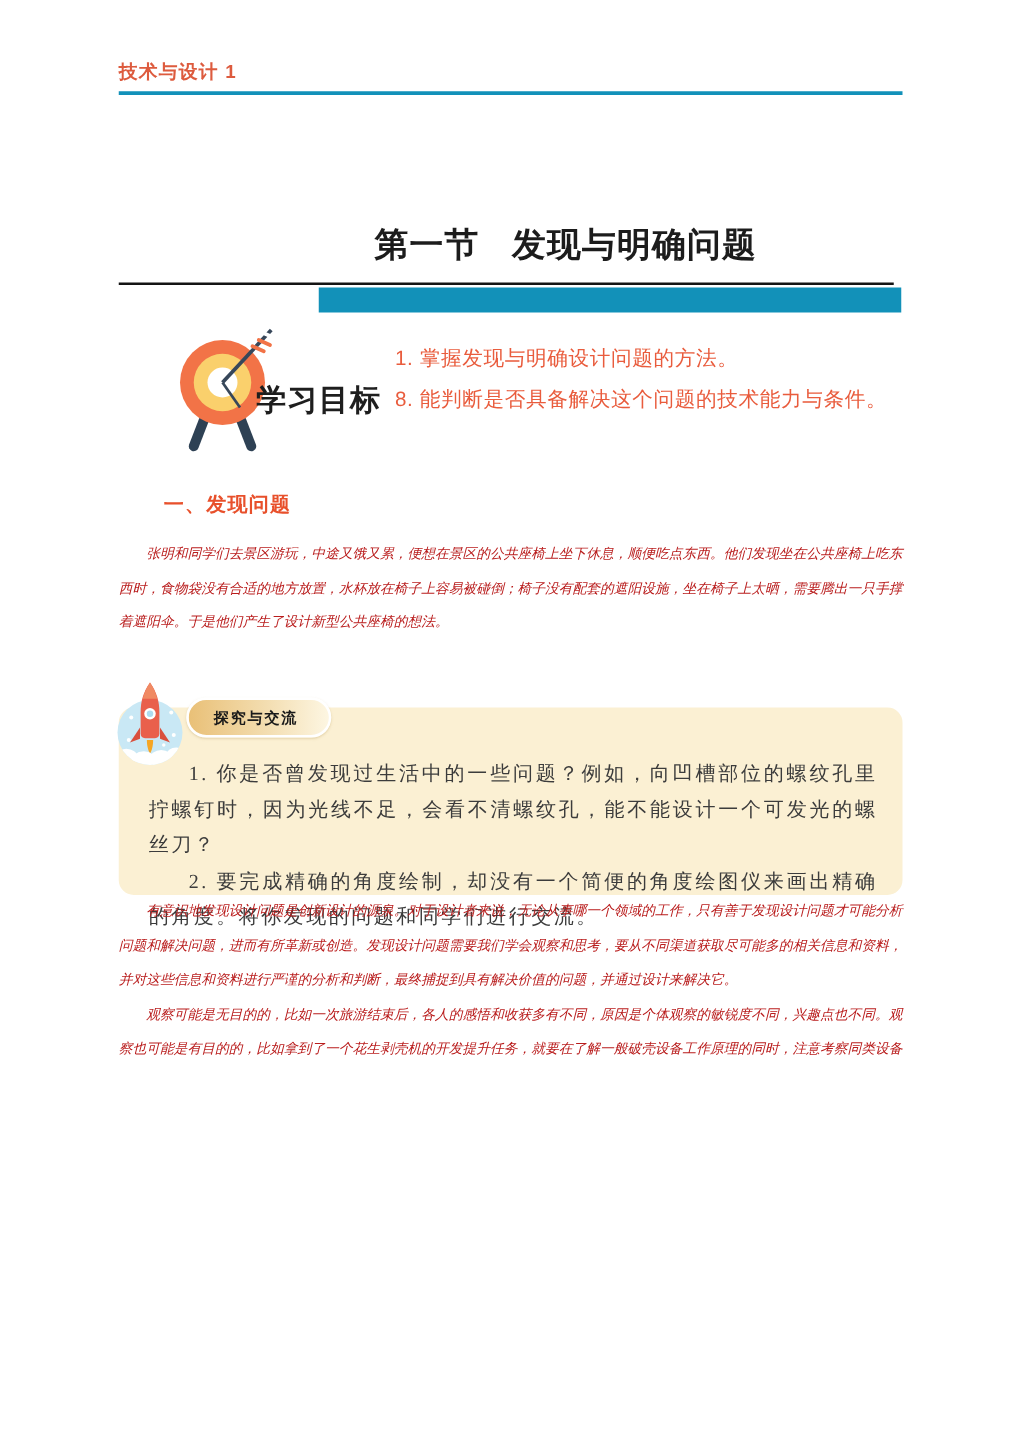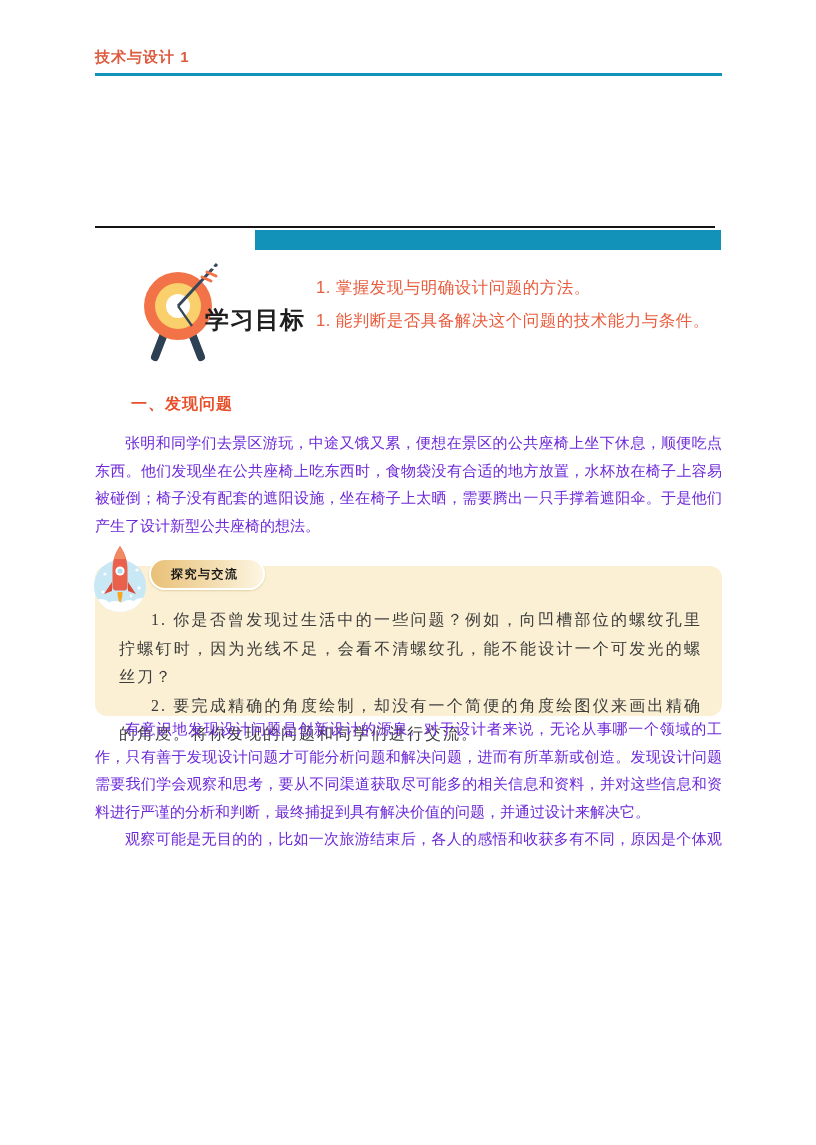--- a/index.html
+++ b/index.html
@@ -23,22 +23,22 @@
 
   
   .objectives { top:258px; height:108px; }
   .obj-icon { position:absolute; left:34px; top:2px; }
   .obj-label { position:absolute; left:110px; top:46px; font-size:24px; font-weight:bold; color:#1e1e1e; letter-spacing:1px; }
   .obj-list { position:absolute; left:221px; top:13px; color:#e95c3d; font-size:16.5px; line-height:33px; letter-spacing:0.5px; }
 
   
   .sec-heading { top:394px; left:131px; width:400px; font-size:16px; font-weight:bold; color:#e8502b; letter-spacing:1px; }
   .body-text {
-    font-family:"Liberation Serif", serif; color:#6d28d9;
-    font-size:15px; line-height:27.5px; text-align:justify;
+    font-family:"Liberation Serif", serif; color:#b91c1c;
+    font-size:11px; line-height:27.5px; text-align:justify;font-style:italic;
   }
   .body-text p { margin:0; text-indent:2em; }
   .para1 { top:430px; }
   .bodyblock { top:716px; }
 
   
   .explore { top:566px; height:150px; }
   .explore-box {
     position:absolute; left:0; right:0; top:0; bottom:0;
     background:#fbf0d3; border-radius:12px;
@@ -70,40 +70,43 @@
 </head>
 <body>
 
 <div class="page">
 
   <div class="content runhead" style="position:absolute;">
     <span class="runhead-text">技术与设计 1</span>
   </div>
   <div class="runhead-rule"></div>
 
+  <div class="content title-block" style="position:absolute;">
+    <span class="t t-label">第一节</span><span class="t">发现与明确问题</span>
+  </div>
   <div class="title-rule-black"></div>
   <div class="title-rule-teal"></div>
 
   <div class="content objectives" style="position:absolute;">
     <svg class="obj-icon" width="108" height="104" viewBox="0 0 108 104">
       <path d="M38 66 L26 97" stroke="#2e4154" stroke-width="8" stroke-linecap="round"></path>
       <path d="M60 66 L72 97" stroke="#2e4154" stroke-width="8" stroke-linecap="round"></path>
       <circle cx="49" cy="46" r="34" fill="#f27347"></circle>
       <circle cx="49" cy="46" r="23" fill="#fad06c"></circle>
       <circle cx="49" cy="46" r="12" fill="#ffffff"></circle>
       <path d="M49 46 L63 66" stroke="#37475a" stroke-width="2.2"></path>
       <path d="M49 46 L88 4" stroke="#37475a" stroke-width="3"></path>
       <path d="M73 17 l9 4" stroke="#f27347" stroke-width="3" stroke-linecap="round"></path>
       <path d="M78 12 l9 4" stroke="#f27347" stroke-width="3" stroke-linecap="round"></path>
       <path d="M83 7 l9 4" stroke="#ffffff" stroke-width="3" stroke-linecap="round"></path>
     </svg>
     <span class="obj-label">学习目标</span>
     <div class="obj-list">
       <div>1. 掌握发现与明确设计问题的方法。</div>
-      <div>1. 能判断是否具备解决这个问题的技术能力与条件。</div>
+      <div>8. 能判断是否具备解决这个问题的技术能力与条件。</div>
     </div>
   </div>
 
   <div class="sec-heading" style="position:absolute;">一、发现问题</div>
 
   <div class="content body-text para1" style="position:absolute;">
     <p>张明和同学们去景区游玩，中途又饿又累，便想在景区的公共座椅上坐下休息，顺便吃点东西。他们发现坐在公共座椅上吃东西时，食物袋没有合适的地方放置，水杯放在椅子上容易被碰倒；椅子没有配套的遮阳设施，坐在椅子上太晒，需要腾出一只手撑着遮阳伞。于是他们产生了设计新型公共座椅的想法。</p>
   </div>
 
   <div class="content explore" style="position:absolute;">

